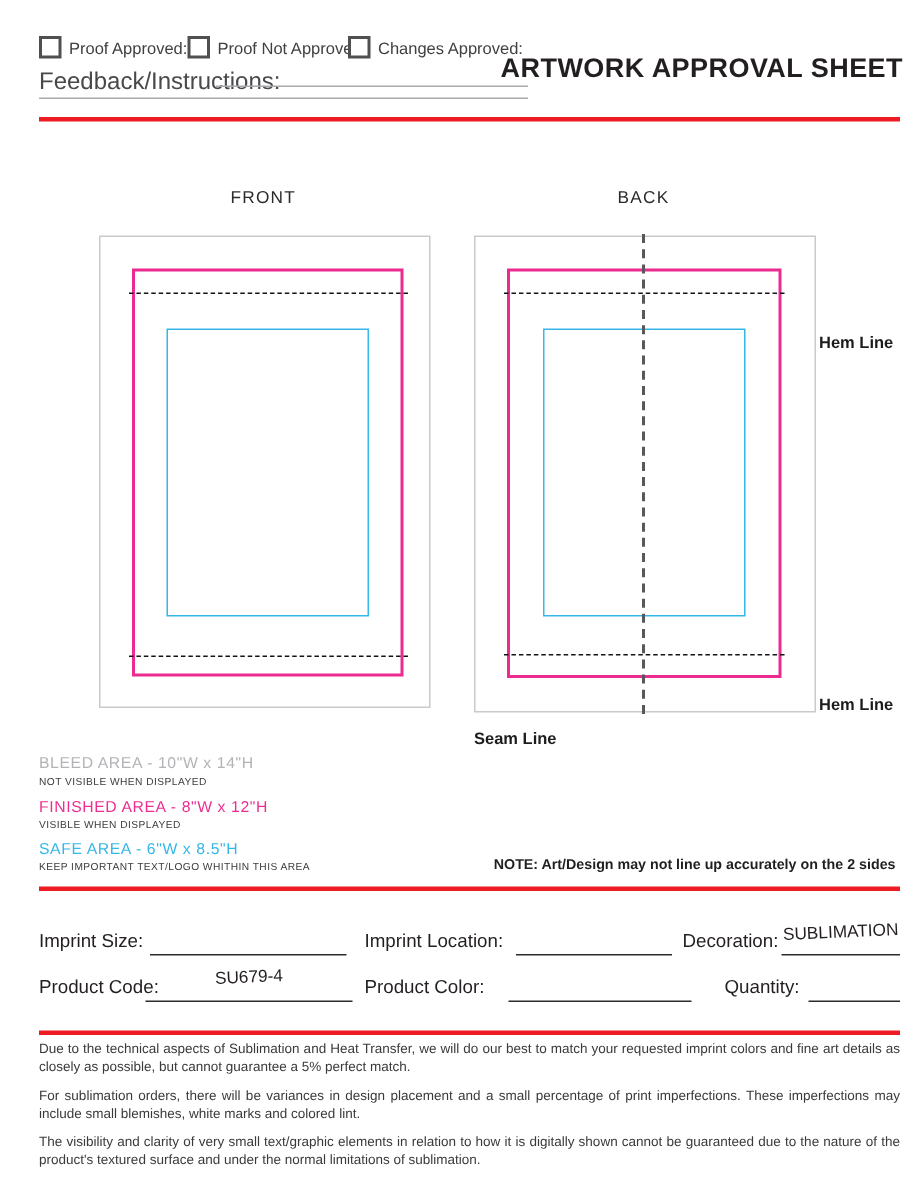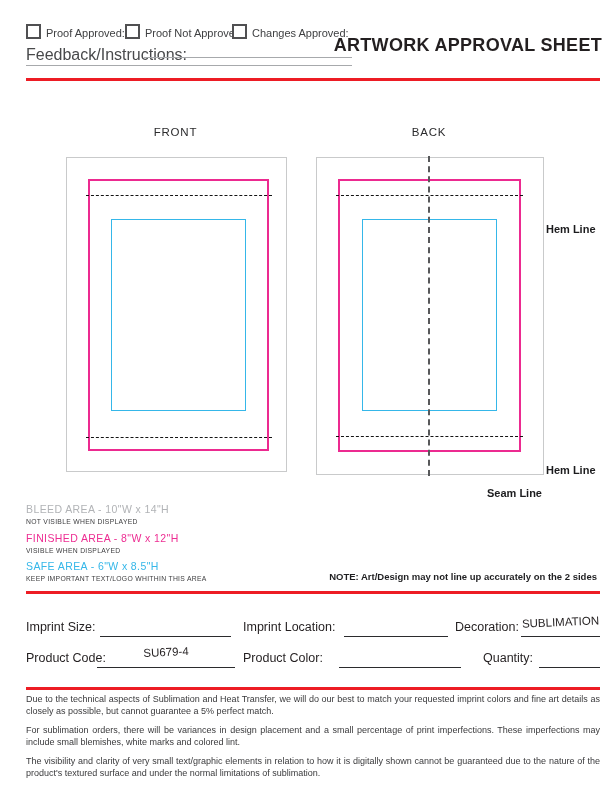--- a/index.html
+++ b/index.html
@@ -17,21 +17,21 @@
   .title{font-size:18px;font-weight:bold;letter-spacing:0.3px;color:#231f20;white-space:nowrap;}
   .redrule{position:absolute;height:2.6px;background:#ed1c24;}
   
   .panel-label{position:absolute;text-align:center;font-size:11.5px;letter-spacing:0.8px;color:#2b2b2d;}
   .graybox{position:absolute;border:1px solid #c9cacb;background:#fff;}
   .magbox{position:absolute;border:2px solid #ec2a90;}
   .cyanbox{position:absolute;border:1.6px solid #35b7e9;}
   .dashline{position:absolute;border-top:1.6px dashed #141414;height:0;}
   .seamline{position:absolute;border-left:2.6px dashed #57585a;width:0;}
   .hem-label{position:absolute;font-size:11px;font-weight:bold;color:#1c1c1e;white-space:nowrap;margin-top:33px;}
-  .seam-label{position:absolute;text-align:right;font-size:11px;font-weight:bold;color:#1c1c1e;}
+  .seam-label{position:absolute;text-align:left;font-size:11px;font-weight:bold;color:#1c1c1e;}
   
   .legend-title{position:absolute;font-size:10.5px;letter-spacing:0.4px;white-space:nowrap;}
   .legend-sub{position:absolute;font-size:6.8px;letter-spacing:0.3px;color:#3c3c3e;white-space:nowrap;}
   .c-bleed{color:#b1b3b6;}
   .c-finished{color:#ed2d92;}
   .c-safe{color:#35b7e9;}
   .note{position:absolute;font-size:9.5px;font-weight:bold;color:#1f1f21;white-space:nowrap;}
   
   .form-label{position:absolute;font-size:12.5px;color:#231f20;white-space:nowrap;}
   .fline{position:absolute;border-top:1.4px solid #2b2b2d;height:0;}

